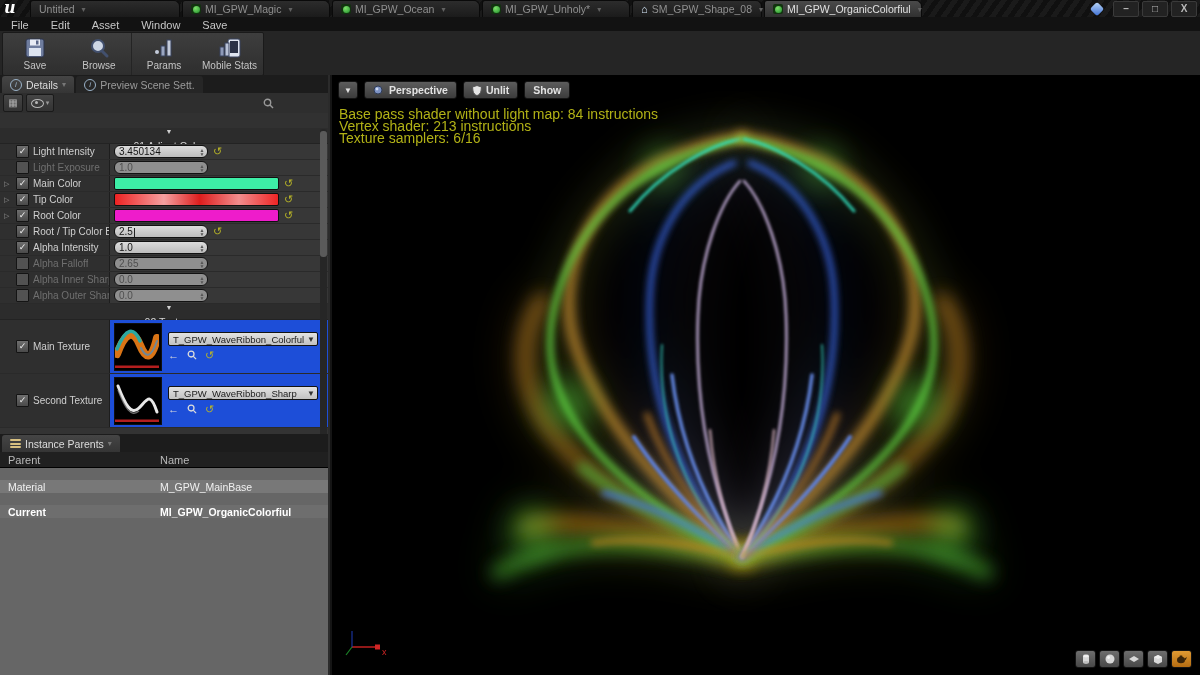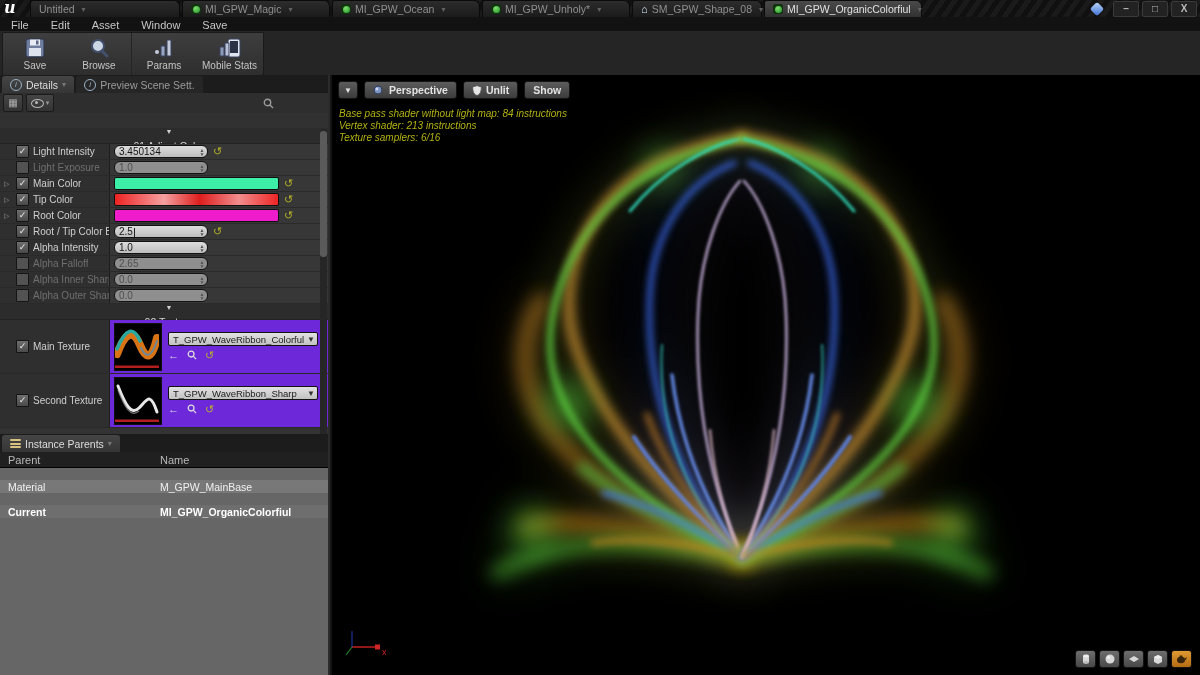--- a/index.html
+++ b/index.html
@@ -76,21 +76,21 @@
     border-radius:6px;color:#151515;font-size:10px;line-height:12px;padding:0 10px 0 4px;position:relative;
     white-space:nowrap;overflow:hidden;box-sizing:border-box;}
   .numbox .spin{position:absolute;right:1px;top:1px;width:8px;height:10px;display:flex;flex-direction:column;
     align-items:center;justify-content:center;color:#555;font-size:5px;line-height:4px;}
   .numbox.disabled{background:#8f8f8f;color:#4f4f4f;}
   .caret-edit{display:inline-block;width:1px;height:9px;background:#222;vertical-align:middle;margin-left:1px;}
   .colorbar{width:163px;height:11px;border:1px solid #101010;border-radius:2px;}
   .reset{color:#b8b428;font-size:11px;line-height:11px;}
   .texrow{height:54px;display:flex;border-bottom:1px solid #2a2a2a;box-sizing:border-box;}
   .texrow .plabel{align-items:center;}
-  .texval{flex:1;background:#6d28d9;display:flex;align-items:center;gap:6px;padding-left:4px;}
+  .texval{flex:1;background:#1d4ed8;display:flex;align-items:center;gap:6px;padding-left:4px;}
   .thumb{width:46px;height:46px;background:#000;border:1px solid #101010;flex:none;position:relative;}
   .thumb svg{display:block;}
   .texctl{display:flex;flex-direction:column;gap:3px;}
   .combo{width:150px;height:14px;background:linear-gradient(#e2e2e2,#c2c2c2);border:1px solid #121212;
     border-radius:2px;color:#1c1c1c;font-size:9.5px;line-height:13px;padding:0 12px 0 4px;position:relative;
     white-space:nowrap;overflow:hidden;box-sizing:border-box;}
   .combo .dd{position:absolute;right:2px;top:0;color:#333;font-size:8px;}
   .texicons{display:flex;align-items:center;gap:8px;color:#dcdcdc;font-size:11px;}
   .vscroll{position:absolute;right:1px;top:54px;width:7px;height:372px;background:#262626;border-radius:3px;}
   .vthumb{position:absolute;left:0;top:2px;width:7px;height:126px;background:#5a5a5a;border-radius:3px;}
@@ -103,21 +103,21 @@
   .ipcol1{width:160px;padding-left:8px;box-sizing:border-box;}
   .iprow{height:13px;display:flex;align-items:center;color:#e6e6e6;font-size:10.5px;margin-top:12px;}
   .iprow.r0{background:#787878;color:#f0f0f0;}
   .iprow.r1{background:#6e6e6e;font-weight:bold;color:#fff;}
   
   .viewport{position:absolute;left:330px;top:75px;width:870px;height:600px;background:#000;border-left:2px solid #151515;box-sizing:border-box;}
   .vptoolbar{position:absolute;left:6px;top:6px;display:flex;gap:6px;align-items:center;z-index:5;}
   .vbtn{height:16px;padding:0 8px;background:linear-gradient(#5c5c5c,#3c3c3c);border:1px solid #141414;
     border-radius:3px;color:#e2e2e2;font-weight:bold;font-size:10.5px;display:flex;align-items:center;gap:4px;}
   .vbtn.small{padding:0 5px;}
-  .statsblock{position:absolute;left:7px;top:33px;font-size:10px;line-height:12px;z-index:5;font-style:italic;}
+  .statsblock{position:absolute;left:7px;top:33px;font-size:14px;line-height:12px;z-index:5;}
   .meshbtns{position:absolute;right:8px;bottom:7px;display:flex;gap:3px;z-index:5;}
   .mbtn{width:19px;height:16px;background:linear-gradient(#6e6e6e,#484848);border:1px solid #141414;
     border-radius:3px;display:flex;align-items:center;justify-content:center;}
   .mbtn.active{background:linear-gradient(#e09a33,#b56d12);}
   .axisgizmo{position:absolute;left:10px;bottom:14px;z-index:5;}
   .wing{position:absolute;left:0;top:0;}
 </style>
 </head>
 <body>
 

